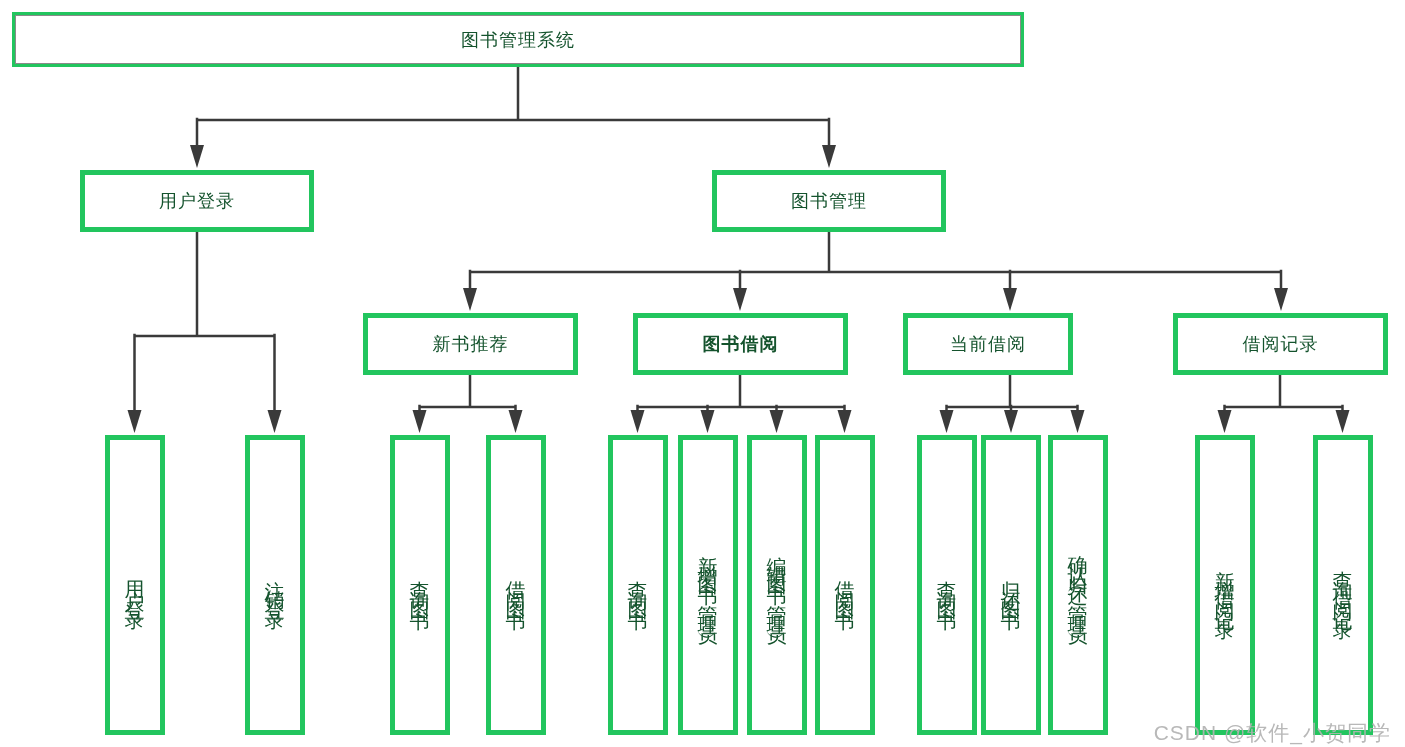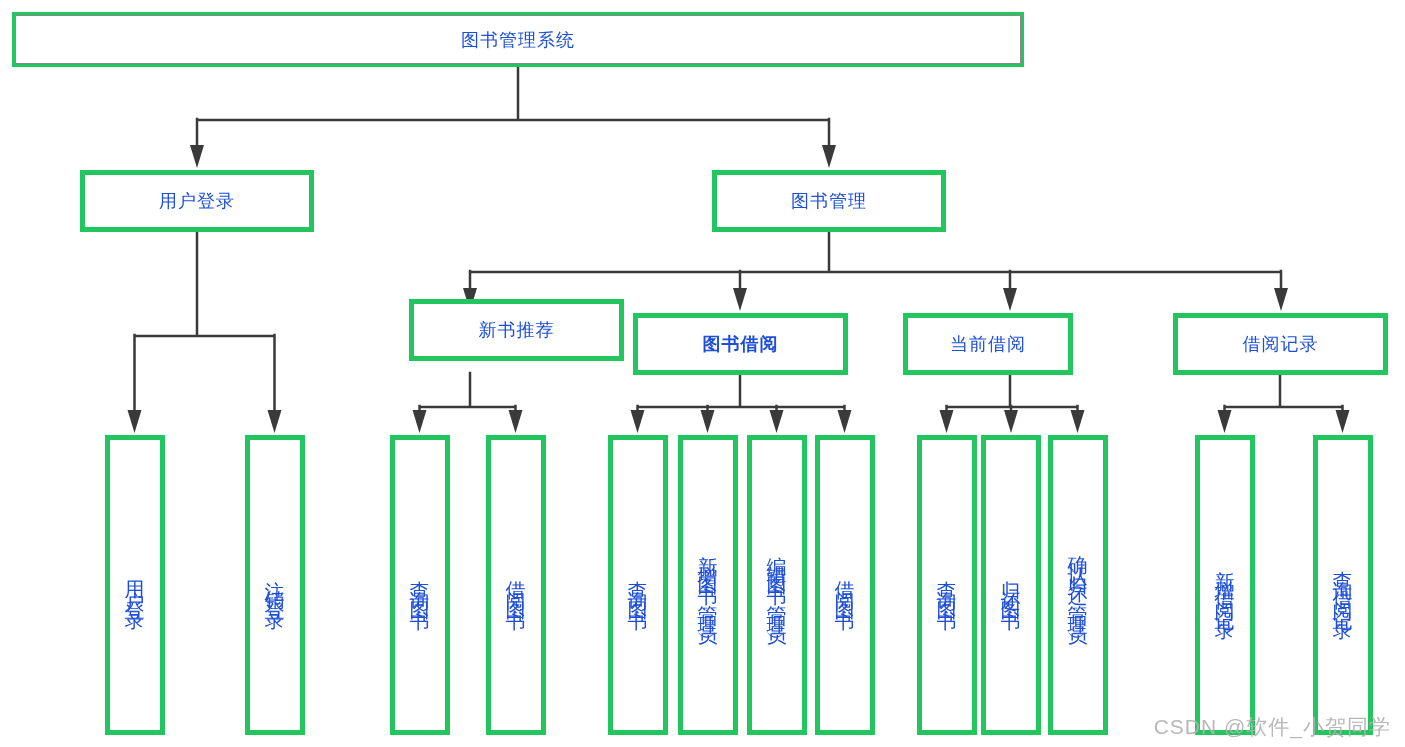--- a/index.html
+++ b/index.html
@@ -10,21 +10,21 @@
     background: #ffffff;
     overflow: hidden;
     font-family: "Liberation Sans", "DejaVu Sans", sans-serif;
   }
   #wires { position: absolute; left: 0; top: 0; z-index: 1; }
   .node {
     position: absolute;
     box-sizing: border-box;
     background: #ffffff;
     border: 5px solid #22c55e;
-    color: #1d4ed8;
+    color: #14532d;
     display: flex;
     align-items: center;
     justify-content: center;
     z-index: 2;
     letter-spacing: 1px;
   }
   .node.h { font-size: 18px; }
   .node.root { border-width: 3px; box-shadow: 0 0 0 1px #8a8a8a inset; }
   .node.leaf {
     writing-mode: vertical-rl;
@@ -32,21 +32,21 @@
     font-size: 20px;
     letter-spacing: 10px;
     line-height: 1;
     top: 435px;
     width: 60px;
     height: 300px;
   }
   .watermark {
     position: absolute;
     right: 14px;
-    bottom: 6px;
+    bottom: 0;
     z-index: 5;
     font-size: 21px;
     letter-spacing: 1px;
     color: rgba(178, 178, 178, 0.92);
     white-space: nowrap;
   }
 </style>
 </head>
 <body>
 
@@ -83,21 +83,21 @@
       <polygon points="1217.5,410 1231.5,410 1224.5,433"></polygon>
       <polygon points="1335.5,410 1349.5,410 1342.5,433"></polygon>
     </g>
   </svg>
 
   <div class="node h root" style="left:12px; top:12px; width:1012px; height:55px;">图书管理系统</div>
 
   <div class="node h" style="left:80px; top:170px; width:234px; height:62px;">用户登录</div>
   <div class="node h" style="left:712px; top:170px; width:234px; height:62px;">图书管理</div>
 
-  <div class="node h" style="left:363px; top:299px; width:215px; height:62px;margin-left:46px;">新书推荐</div>
+  <div class="node h" style="left:363px; top:313px; width:215px; height:62px;">新书推荐</div>
   <div class="node h" style="left:633px; top:313px; width:215px; height:62px;font-weight:bold;">图书借阅</div>
   <div class="node h" style="left:903px; top:313px; width:170px; height:62px;">当前借阅</div>
   <div class="node h" style="left:1173px; top:313px; width:215px; height:62px;font-family:Liberation Serif, serif;">借阅记录</div>
 
   <div class="node leaf" style="left:105px;">用户登录</div>
   <div class="node leaf" style="left:245px;">注销登录</div>
 
   <div class="node leaf" style="left:390px;">查询图书</div>
   <div class="node leaf" style="left:486px;">借阅图书</div>
 

